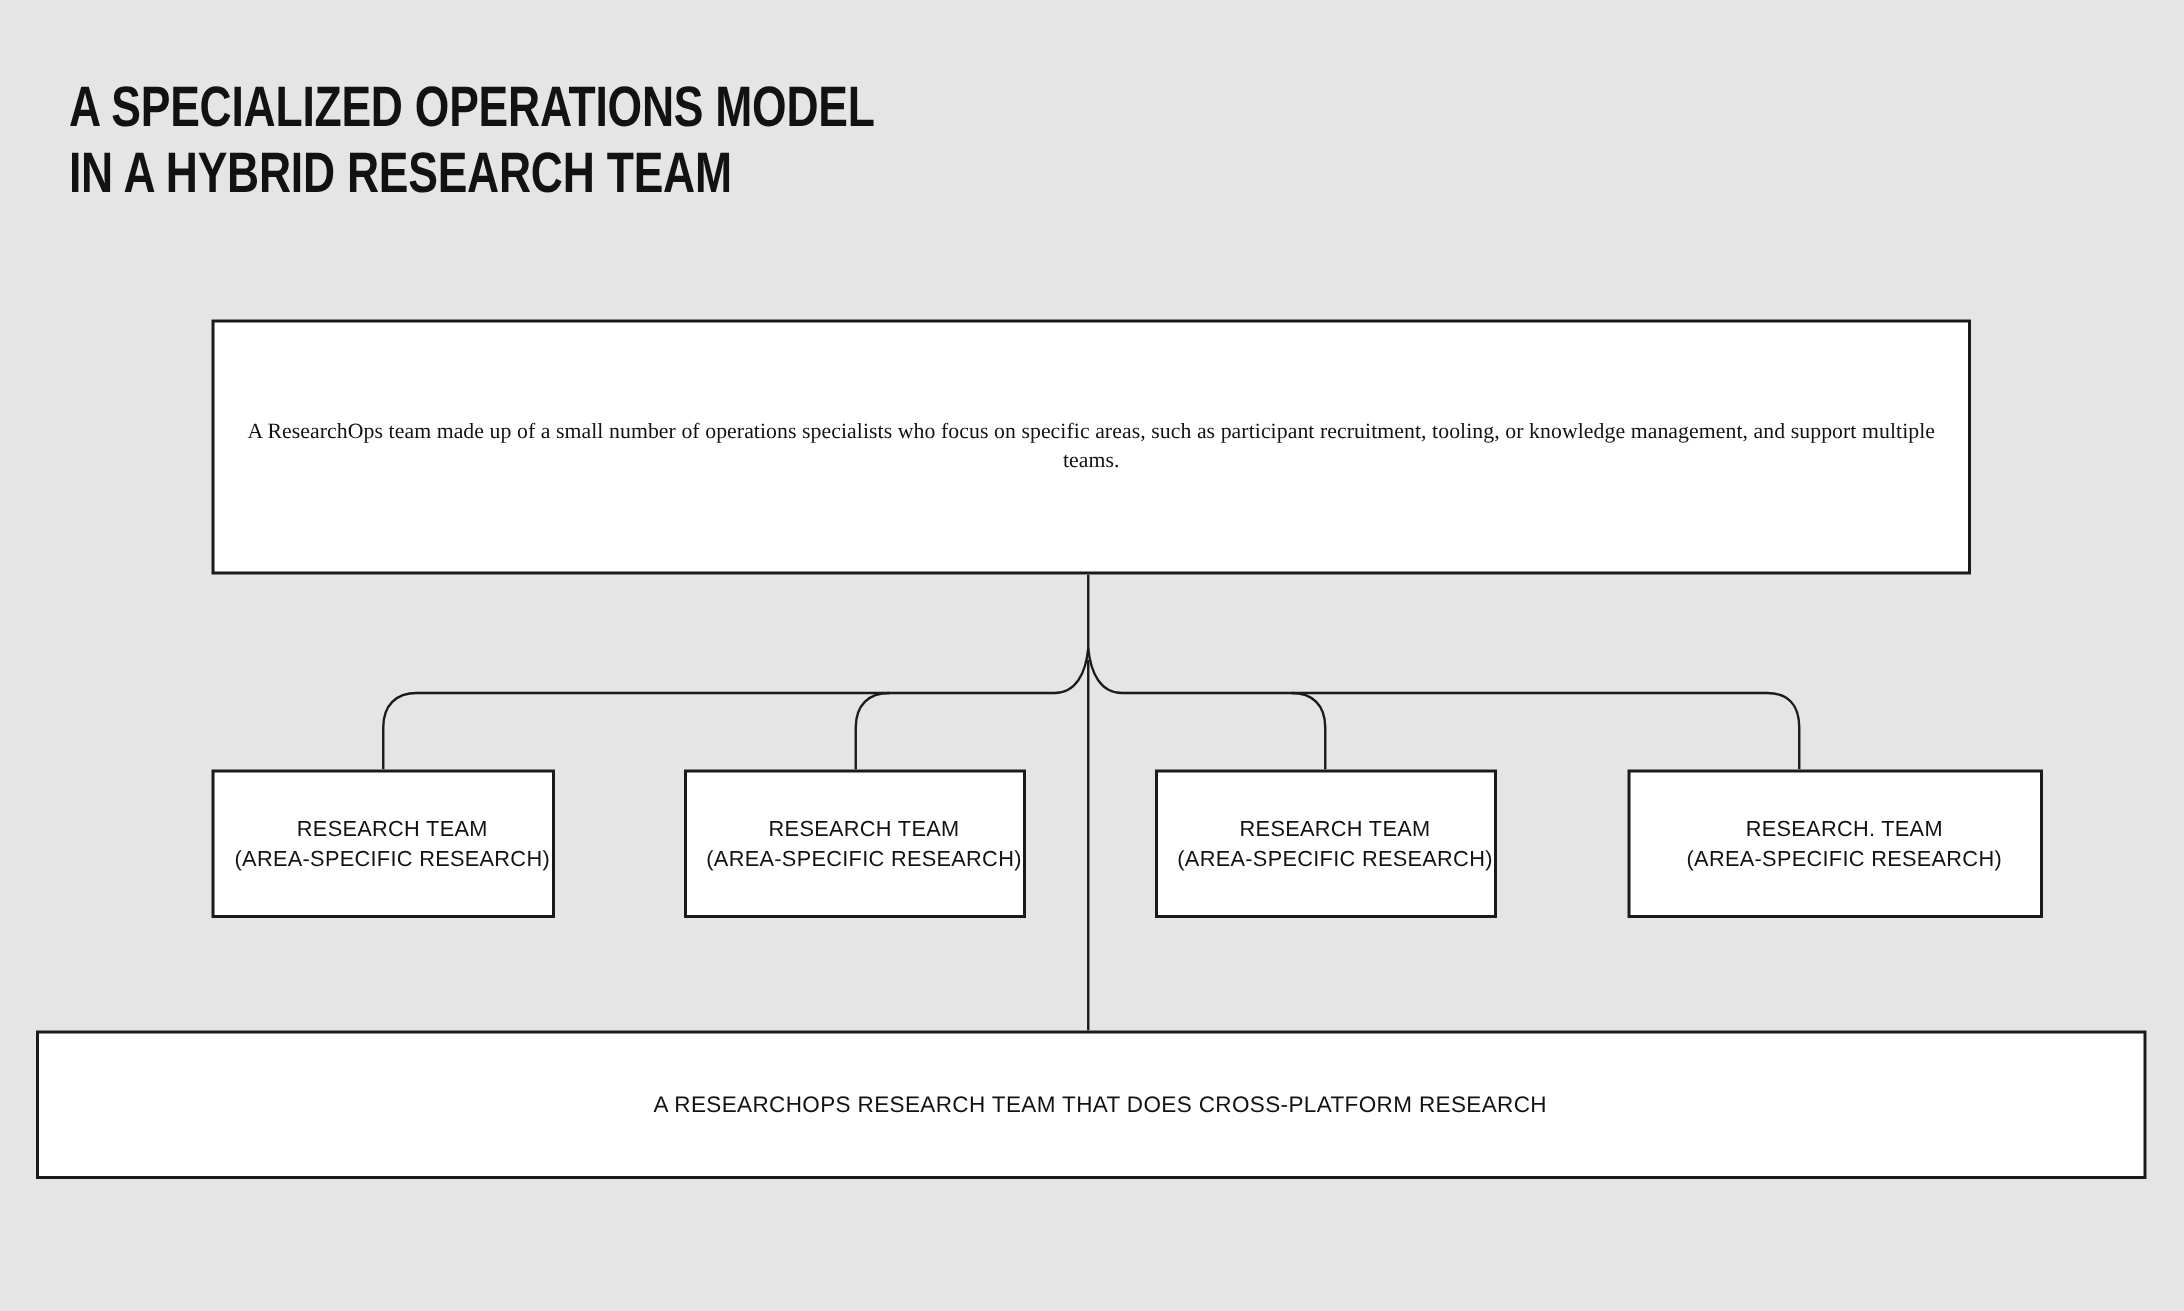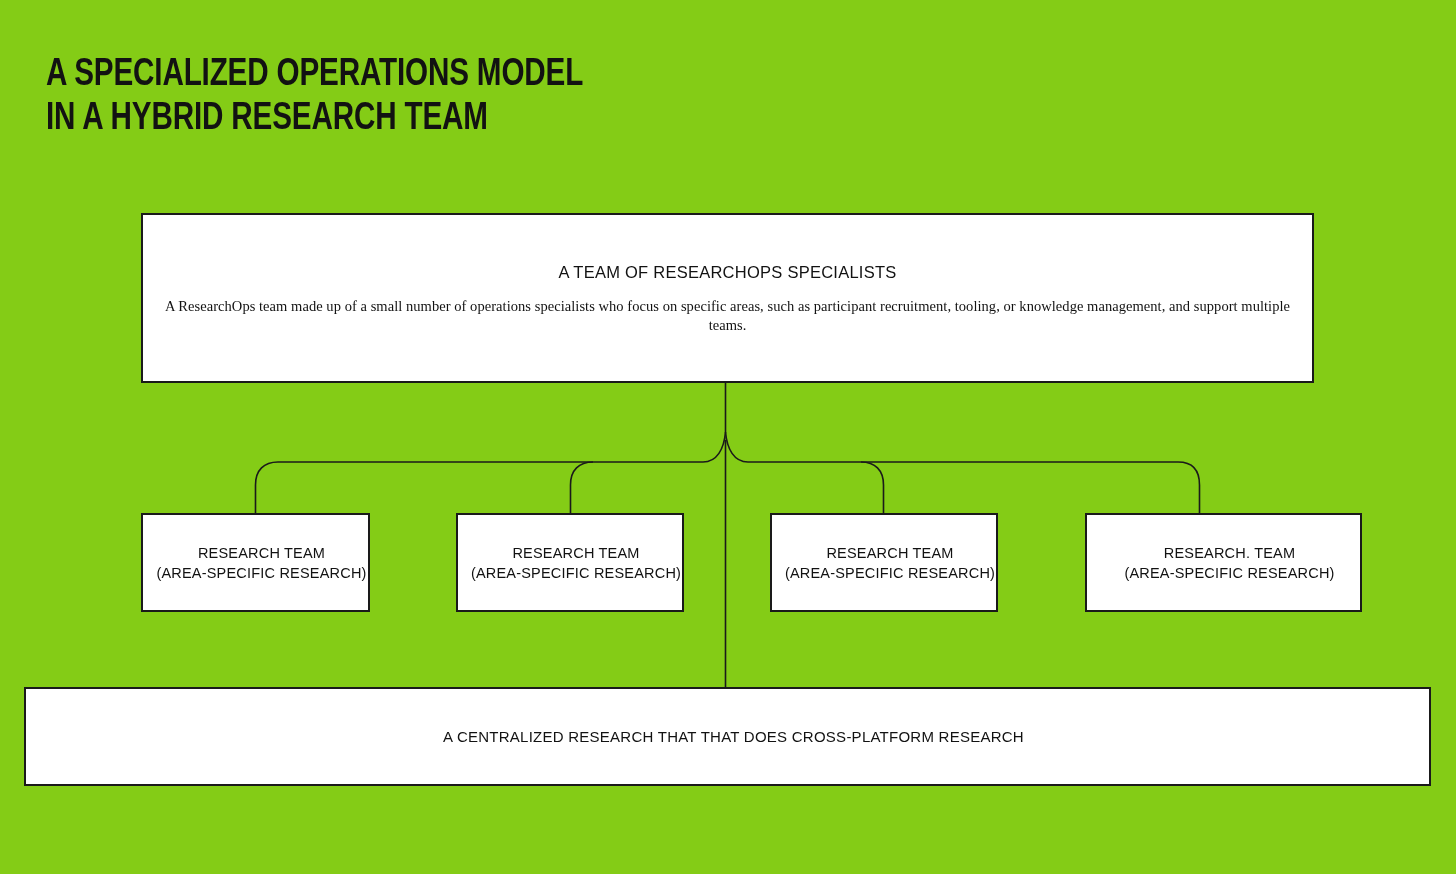--- a/index.html
+++ b/index.html
@@ -9,21 +9,21 @@
     background: #ffffff;
   }
   body {
     font-family: "Liberation Sans", sans-serif;
     color: #121212;
   }
   #canvas {
     position: relative;
     width: 1456px;
     height: 874px;
-    background: #84cc16;
+    background: #e5e5e5;
     overflow: hidden;
   }
 
   
   #title-block {
     position: absolute;
     left: 46px;
     top: 50px;
     width: 700px;
   }
@@ -149,21 +149,20 @@
     <path d="M593,462 C579,462 570.5,470 570.5,485 L570.5,513"></path>
 
     <path d="M861,462 C875,462 883.5,470 883.5,485 L883.5,513"></path>
 
     <path d="M1178,462 C1192,462 1199.5,470 1199.5,485 L1199.5,513"></path>
 
     <path d="M725.5,440 L725.5,687"></path>
   </svg>
 
   <div class="node" id="root-node">
-    <div class="node-title">A TEAM OF RESEARCHOPS SPECIALISTS</div>
     <div class="node-desc">A ResearchOps team made up of a small number of operations specialists who focus on specific areas, such as participant recruitment, tooling, or knowledge management, and support multiple teams.</div>
   </div>
 
   <div class="node team-node" id="team-node-0">
     <span class="team-line">RESEARCH TEAM</span>
     <span class="team-line">(AREA-SPECIFIC RESEARCH)</span>
   </div>
 
   <div class="node team-node" id="team-node-1">
     <span class="team-line">RESEARCH TEAM</span>
@@ -174,16 +173,16 @@
     <span class="team-line">RESEARCH TEAM</span>
     <span class="team-line">(AREA-SPECIFIC RESEARCH)</span>
   </div>
 
   <div class="node team-node" id="team-node-3">
     <span class="team-line">RESEARCH. TEAM</span>
     <span class="team-line">(AREA-SPECIFIC RESEARCH)</span>
   </div>
 
   <div class="node" id="footer-node">
-    <div class="footer-label">A CENTRALIZED RESEARCH THAT THAT DOES CROSS-PLATFORM RESEARCH</div>
+    <div class="footer-label">A RESEARCHOPS RESEARCH TEAM THAT DOES CROSS-PLATFORM RESEARCH</div>
   </div>
 
 </div>
 
 </body></html>

